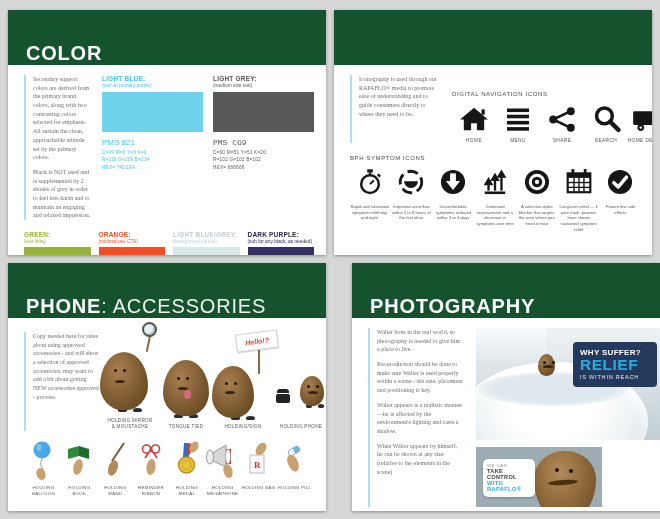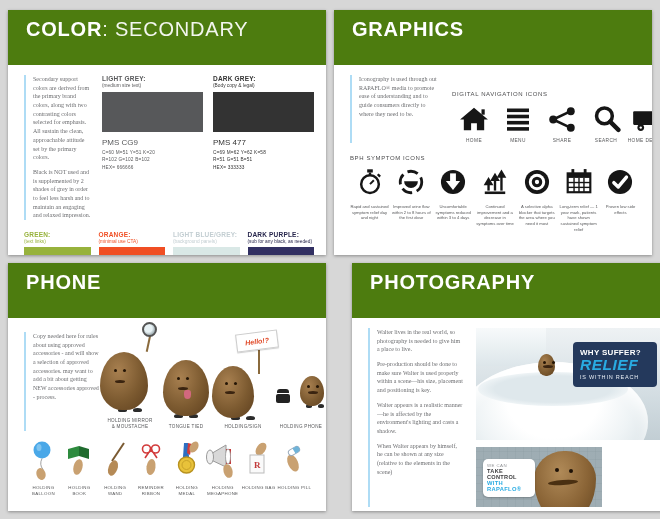--- a/index.html
+++ b/index.html
@@ -5,21 +5,21 @@
   * { margin:0; padding:0; box-sizing:border-box; }
   html,body { width:660px; height:519px; }
   body { background:#d7d7d7; font-family:"Liberation Sans", sans-serif; position:relative; overflow:hidden; }
 
   .slide { position:absolute; background:#fff; box-shadow:0 1px 3px rgba(0,0,0,.35); overflow:hidden; }
   .s1 { left:8px;  top:10px;  width:318px; height:245px; }
   .s2 { left:334px; top:10px;  width:318px; height:245px; }
   .s3 { left:8px;  top:263px; width:318px; height:248px; }
   .s4 { left:352px; top:263px; width:318px; height:248px; }
 
-  .hdr { height:55px; background:#4d7c0f; display:flex; align-items:flex-end; padding:0 0 24px 18px; }
+  .hdr { height:55px; background:#14532d; display:flex; align-items:flex-end; padding:0 0 0 18px; }
   .hdr .t-bold { color:#fff; font-weight:700; font-size:20px; letter-spacing:.8px; }
   .hdr .t-rest { color:rgba(255,255,255,.93); font-weight:400; font-size:20px; letter-spacing:.8px; }
 
   .serif { font-family:"Liberation Serif", serif; color:#6d6e71; }
   .intro { border-left:2px solid #aedcf5; padding-left:7px; font-size:6px; line-height:1.45; }
   .intro p + p { margin-top:6px; }
 
   
   .s1-content { padding:10px 12px 0 16px; }
   .s1-rowA { display:flex; gap:10px; }
@@ -76,64 +76,63 @@
   .s4-content .intro { width:96px; flex:none; }
   .photos { flex:1; }
   .photo1 { width:186px; height:112px; position:relative; background:linear-gradient(180deg,#eef2f4 0%, #d3dde2 60%, #c2ced4 100%); overflow:hidden; }
   .tank { position:absolute; left:0; top:0; width:70px; height:38px; background:linear-gradient(180deg,#f7fafb,#dde6ea); border-radius:0 0 8px 0; }
   .bowl { position:absolute; left:-18px; top:34px; width:190px; height:120px; border-radius:50%; background:radial-gradient(ellipse at 50% 28%, #ffffff 35%, #eef3f5 60%, #ccd8dd 100%); box-shadow:inset 0 10px 14px rgba(255,255,255,.9); }
   .bowl-rim { position:absolute; left:2px; top:44px; width:150px; height:34px; border-radius:50%; background:radial-gradient(ellipse at 50% 50%, #dfe8ec 55%, #f8fbfc 80%); }
   .walter-sm { position:absolute; left:62px; top:26px; width:17px; height:22px; }
   .bubble1 { position:absolute; right:5px; top:14px; width:84px; padding:6px 7px 7px; background:#24395c; border-radius:4px; }
   .bubble1::before { content:""; position:absolute; left:-6px; top:22px; border:6px solid transparent; border-right-color:#24395c; }
   .b1-l1 { color:#fff; font-weight:700; font-size:8px; letter-spacing:.3px; }
-  .b1-l2 { color:#29abe2; font-weight:700; font-size:15.5px; letter-spacing:.5px; line-height:1.05;font-style:italic; }
+  .b1-l2 { color:#29abe2; font-weight:700; font-size:15.5px; letter-spacing:.5px; line-height:1.05; }
   .b1-l3 { color:#e8eef5; font-size:5.5px; letter-spacing:.8px; margin-top:1px; }
   .photo2 { width:126px; height:60px; position:relative; margin-top:7px; overflow:hidden;
             background:repeating-linear-gradient(0deg,#c9d2d6 0 7px,#c2ccd0 7px 8px), repeating-linear-gradient(90deg,#c9d2d6 0 7px,#c2ccd0 7px 8px); background-blend-mode:multiply; }
   .walter-head { position:absolute; right:6px; top:4px; width:62px; height:70px; background:radial-gradient(ellipse at 42% 30%, #b08a58 0%, #8a6436 55%, #634420 100%); border-radius:48% 48% 44% 44% / 40% 40% 60% 60%; }
   .walter-head::before { content:""; position:absolute; width:4px; height:4px; border-radius:50%; background:#1d1106; left:34%; top:24%; box-shadow:14px 1px 0 #1d1106; }
   .walter-head::after { content:""; position:absolute; width:30px; height:5px; border-radius:50%; background:#4a3012; left:22%; top:42%; transform:rotate(-4deg); }
   .bubble2 { position:absolute; left:7px; top:12px; width:52px; padding:4px 4px 5px; background:#fff; border-radius:5px; box-shadow:0 1px 2px rgba(0,0,0,.25); }
   .bubble2::after { content:""; position:absolute; right:-5px; top:10px; border:5px solid transparent; border-left-color:#fff; }
   .b2-l1 { color:#939598; font-size:4.4px; letter-spacing:.4px; }
   .b2-l2 { color:#3a3a3c; font-weight:700; font-size:5.6px; letter-spacing:.3px; }
   .b2-l3 { color:#29abe2; font-weight:700; font-size:5.8px; letter-spacing:.3px; }
 </style>
 </head>
 <body>
 
 <div class="slide s1">
   <div class="hdr">
     <span class="t-bold">COLOR</span>
-      <span class="t-rest">: SECONDARY</span>
   </div>
   <div class="s1-content">
     <div class="s1-rowA">
       <div class="intro serif">
         <p>Secondary support colors are derived from the primary brand colors, along with two contrasting colors selected for emphasis. All sustain the clean, approachable attitude set by the primary colors.</p>
         <p>Black is NOT used and is supplemented by 2 shades of grey in order to feel less harsh and to maintain an engaging and relaxed impression.</p>
       </div>
       <div class="swcol">
+        <div class="sw-name" style="color: rgb(69, 196, 236);">LIGHT BLUE:</div>
+        <div class="sw-note" style="color: rgb(69, 196, 236);">(text on primary purple)</div>
+        <div class="sw-box" style="background: rgb(111, 211, 238);"></div>
+        <div class="sw-pms" style="color: rgb(69, 196, 236);">PMS 821</div>
+        <div class="sw-line" style="color: rgb(69, 196, 236);">C=49  M=0  Y=3  K=0</div>
+        <div class="sw-line" style="color: rgb(69, 196, 236);">R=116  G=209  B=234</div>
+        <div class="sw-line" style="color: rgb(69, 196, 236);">HEX= 74D1EA</div>
+      </div>
+      <div class="swcol">
         <div class="sw-name" style="color: rgb(88, 89, 91);">LIGHT GREY:</div>
         <div class="sw-note" style="color: rgb(88, 89, 91);">(medium size text)</div>
         <div class="sw-box" style="background: rgb(87, 88, 90);"></div>
-        <div class="sw-pms" style="color: rgb(88, 89, 91);">PMS CG9</div>
+        <div class="sw-pms" style="color: rgb(88, 89, 91); font-family: Liberation Mono, monospace;">PMS CG9</div>
         <div class="sw-line" style="color: rgb(88, 89, 91);">C=60  M=51  Y=51  K=20</div>
         <div class="sw-line" style="color: rgb(88, 89, 91);">R=102  G=102  B=102</div>
         <div class="sw-line" style="color: rgb(88, 89, 91);">HEX= 666666</div>
-      </div>
-      <div class="swcol">
-        <div class="sw-name" style="color: rgb(51, 51, 51);">DARK GREY:</div>
-        <div class="sw-note" style="color: rgb(51, 51, 51);">(Body copy &amp; legal)</div>
-        <div class="sw-box" style="background: rgb(51, 51, 51);"></div>
-        <div class="sw-pms" style="color: rgb(51, 51, 51);">PMS 477</div>
-        <div class="sw-line" style="color: rgb(51, 51, 51);">C=69  M=62  Y=62  K=58</div>
-        <div class="sw-line" style="color: rgb(51, 51, 51);">R=51  G=51  B=51</div>
-        <div class="sw-line" style="color: rgb(51, 51, 51);">HEX= 333333</div>
       </div>
     </div>
     <div class="s1-rowB">
       <div class="swcol">
         <div class="sw-name" style="color: rgb(151, 178, 60);">GREEN:</div>
         <div class="sw-note" style="color: rgb(151, 178, 60);">(text links)</div>
         <div class="sw-box small" style="background: rgb(151, 178, 60);"></div>
 
       </div>
       <div class="swcol">
@@ -153,21 +152,20 @@
         <div class="sw-note" style="color: rgb(39, 38, 76);">(sub for any black, as needed)</div>
         <div class="sw-box small" style="background: rgb(49, 47, 98);"></div>
 
       </div>
     </div>
   </div>
 </div>
 
 <div class="slide s2">
   <div class="hdr">
-    <span class="t-bold">GRAPHICS</span>
   </div>
   <div class="s2-content">
     <div class="s2-top">
       <div class="intro serif">
         <p>Iconography is used through out RAPAFLO® media to promote ease of understanding and to guide consumers directly to where they need to be.</p>
       </div>
       <div class="navzone">
         <div class="sec-label">DIGITAL NAVIGATION ICONS</div>
         <div class="nav-row">
           <div class="nav-item">
@@ -308,20 +306,21 @@
           <div class="bph-cap">Proven low side effects</div>
         </div>
       </div>
     </div>
   </div>
 </div>
 
 <div class="slide s3">
   <div class="hdr">
     <span class="t-bold">PHONE</span>
+      <span class="t-rest">: ACCESSORIES</span>
   </div>
   <div class="s3-content">
     <div class="s3-top">
       <div class="intro serif">
         <p>Copy needed here for rules about using approved accessories - and will show a selection of approved accessories. may want to add a bit about getting NEW accessories approved - process.</p>
       </div>
       <div class="fig-row">
         <div class="fig">
           <div style="position:relative; width:60px; height:86px;">
             <div class="stick" style="right:10px; top:2px; height:22px; transform:rotate(12deg);"></div>

